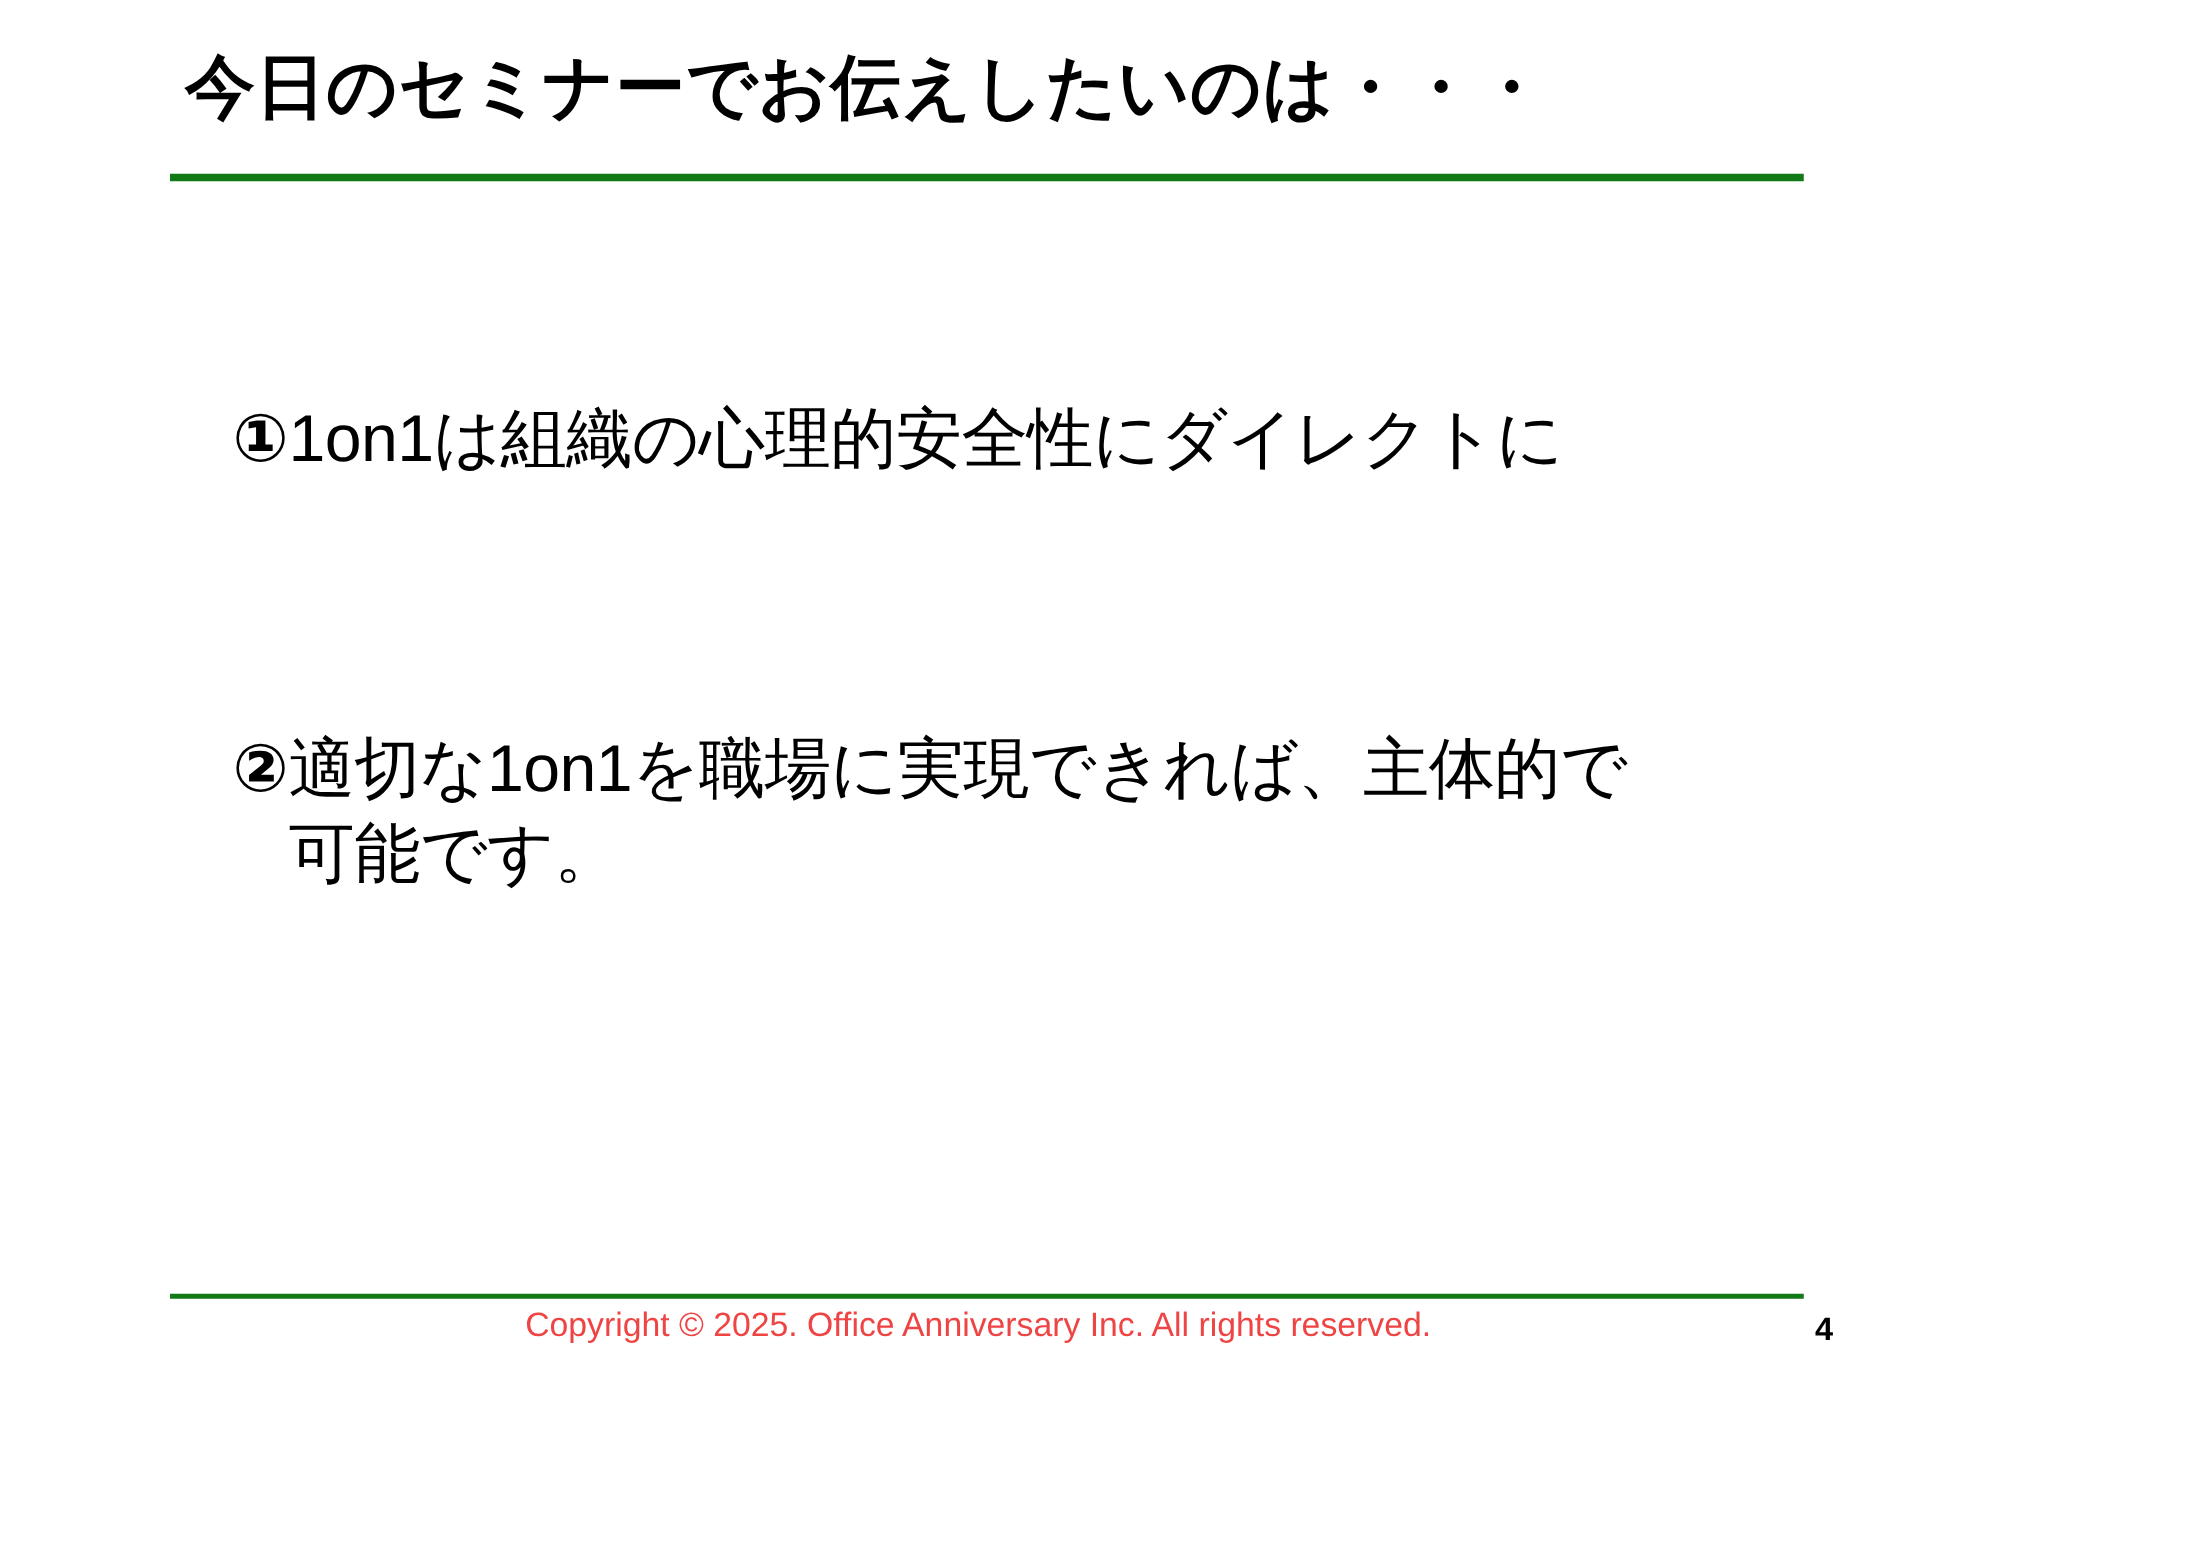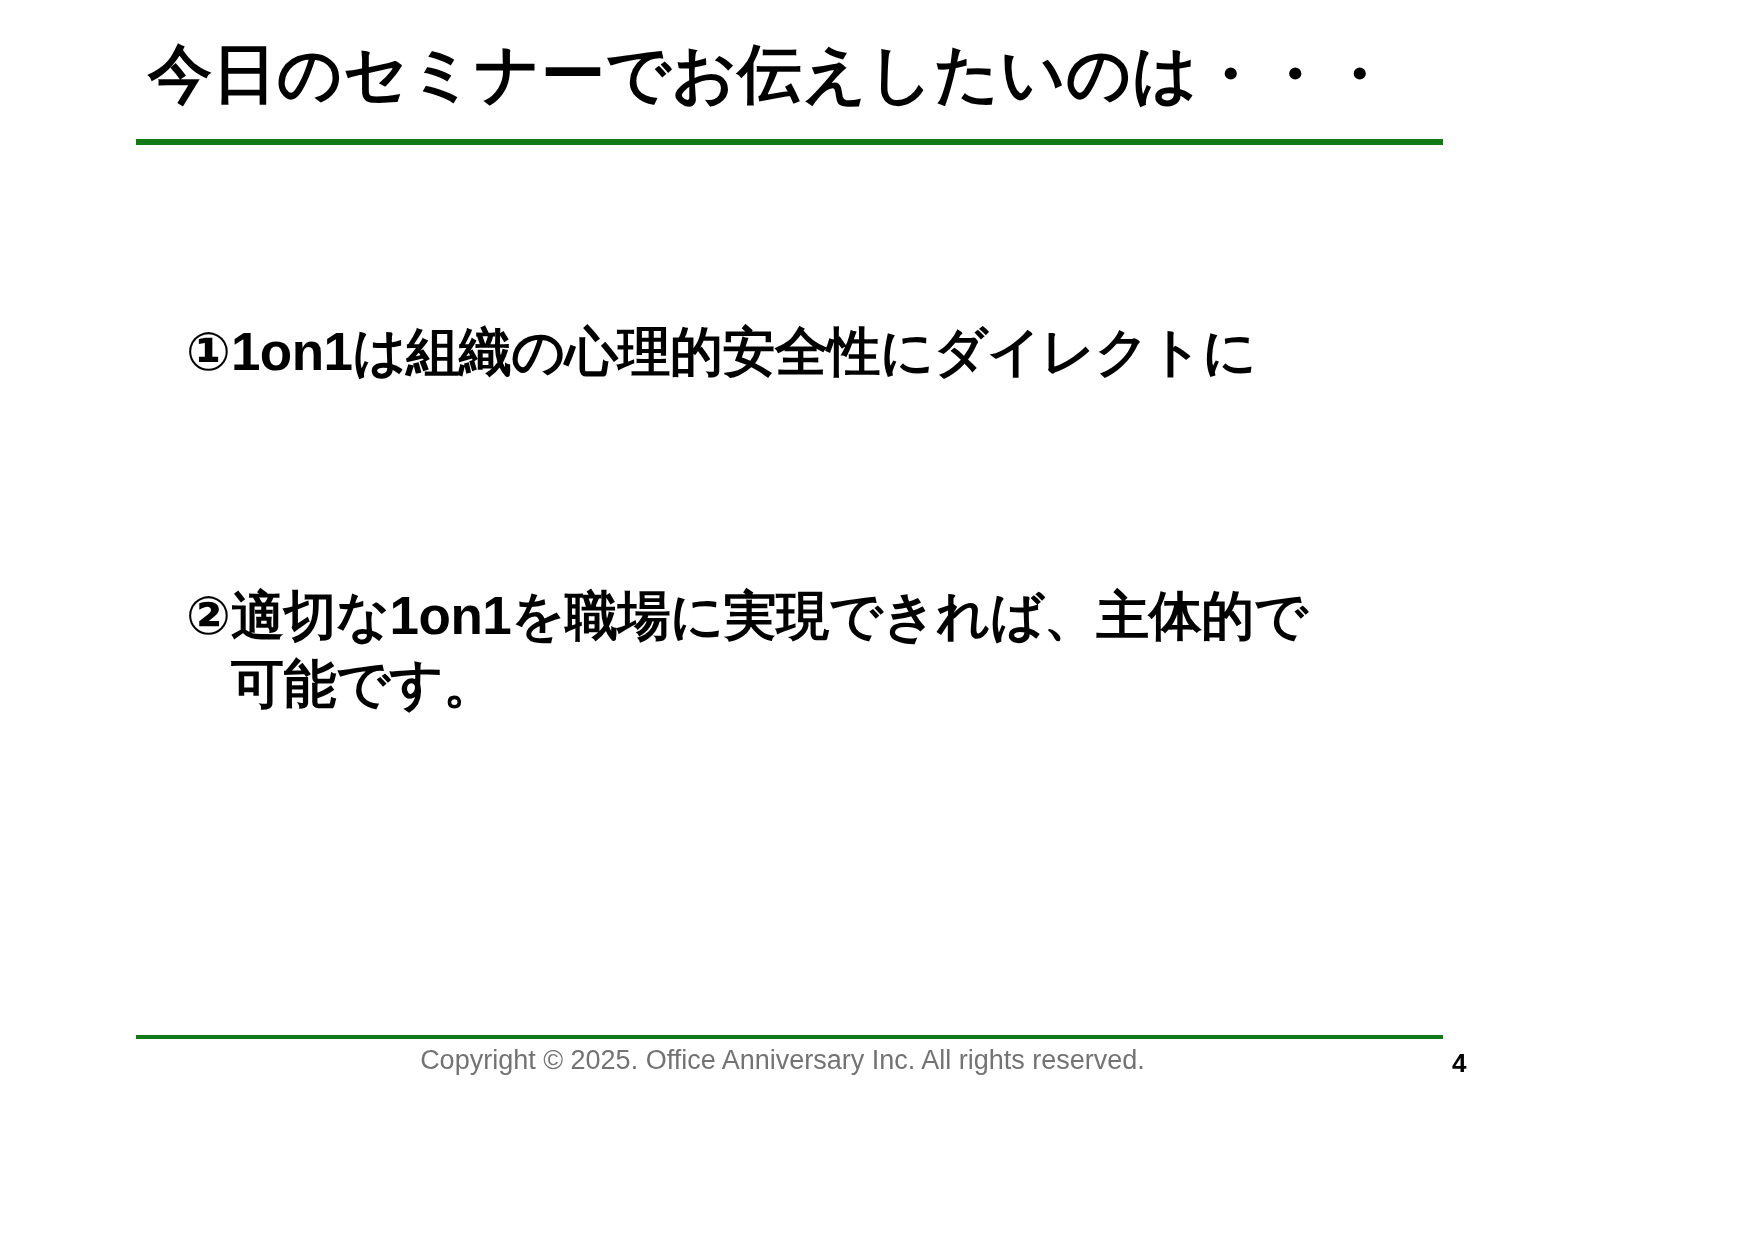--- a/index.html
+++ b/index.html
@@ -22,21 +22,21 @@
   }
 
   
   .title-block {
     position: absolute;
     left: 148px;
     top: 38px;
     width: 1460px;
   }
   .slide-title {
-    font-size: 64px;
+    font-size: 56px;
     font-weight: 700;
     color: #000000;
     letter-spacing: 0.5px;
     line-height: 1.15;
     white-space: nowrap;
   }
   .title-rule {
     position: absolute;
     left: 136px;
     top: 139px;
@@ -62,21 +62,21 @@
   }
   .bullet-marker {
     flex: 0 0 auto;
     font-size: 53px;
     font-weight: 700;
     line-height: 1.28;
   }
   .bullet-text {
     flex: 1 1 auto;
     font-size: 53px;
-    font-weight: 700;
+    font-weight: 400;
     line-height: 1.28;
     letter-spacing: -0.5px;
   }
   .bullet-line {
     display: block;
     white-space: nowrap;
   }
   .bullet-gap {
     height: 196px;
   }
@@ -90,21 +90,21 @@
     height: 4px;
     background: #117A17;
   }
   .footer-copy {
     position: absolute;
     left: 0;
     top: 1045px;
     width: 1565px;
     text-align: center;
     font-size: 27px;
-    color: #737373;
+    color: #ef4444;
     font-weight: 400;
   }
   .page-number {
     position: absolute;
     left: 1452px;
     top: 1048px;
     width: 60px;
     text-align: left;
     font-size: 26px;
     font-weight: 700;

